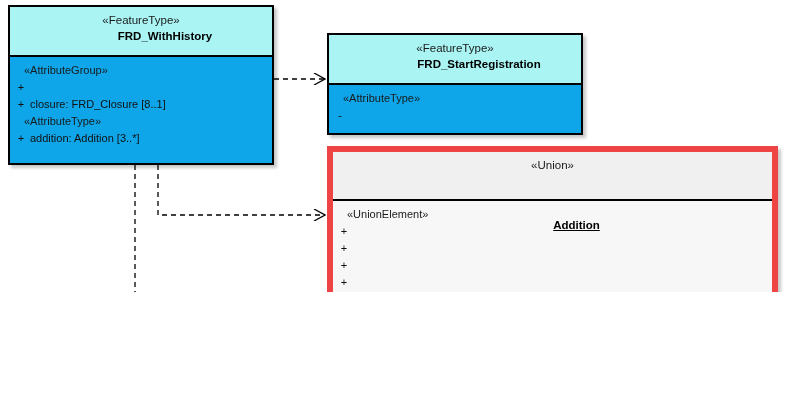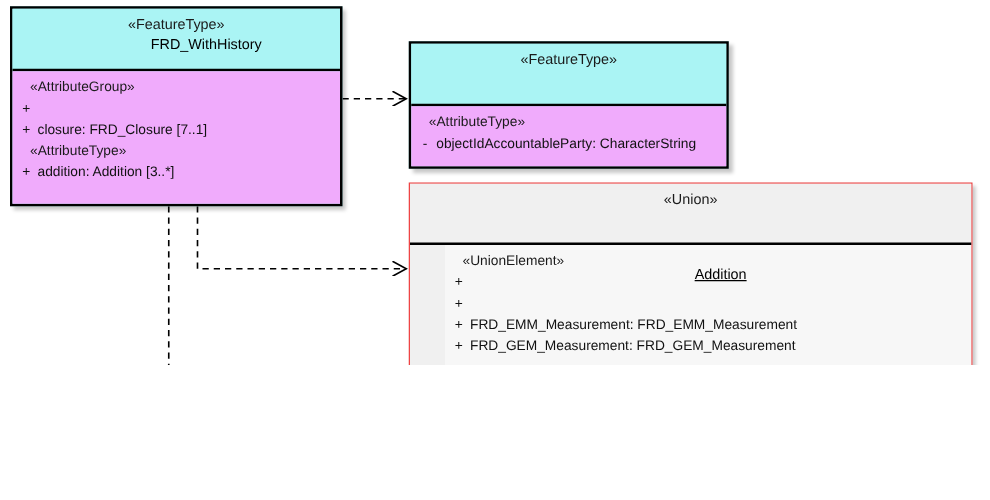--- a/index.html
+++ b/index.html
@@ -24,64 +24,63 @@
   
   .uml-class {
     position: absolute;
     box-sizing: border-box;
     border: 2px solid #000000;
     box-shadow: 3px 3px 3px rgba(0,0,0,0.22);
     background: #aaf4f4;
   }
   .uml-class.union-style {
     background: #f0f0f0;
-    border: 1px solid #ef4444;
+    border: 6px solid #ef4444;
   }
   .uml-class.union-style .class-header {
     background: #f0f0f0;
     border-bottom: 2px solid #000000;
   }
   .uml-class.union-style .class-body {
     background: #f7f7f7;
-    margin-left: 28px;
   }
 
   .class-header {
     box-sizing: border-box;
     text-align: center;
     padding-top: 6px;
     border-bottom: 2px solid #000000;
     background: #aaf4f4;
   }
   .class-header.no-body {
     border-bottom: none;
   }
   .stereotype {
     font-size: 11.5px;
     color: #1a1a1a;
     line-height: 15px;
     white-space: nowrap;
   }
   .class-name {
     font-size: 11.5px;
-    font-weight: normal;
+    font-weight: bold;
     color: #000000;
     line-height: 16px;
     white-space: nowrap;
     padding-left: 48px;
   }
   .class-name.underlined {
     text-decoration: underline;
     margin-top: 44px;
   }
 
   .class-body {
     box-sizing: border-box;
     padding: 5px 2px 4px 2px;
-    background: #f0abfc;
+    background: #0ea5e9;
   }
   .group-label {
     font-size: 11px;
     color: #1a1a1a;
     line-height: 17px;
     padding-left: 12px;
     white-space: nowrap;
   }
   .attr-row {
     display: flex;
@@ -145,41 +144,41 @@
     <div class="class-body" style="height:106px;">
 
       <div class="group-label">«AttributeGroup»</div>
 
       <div class="attr-row">
         <span class="attr-vis">+</span>
       </div>
 
       <div class="attr-row">
         <span class="attr-vis">+</span>
-        <span class="attr-text">closure: FRD_Closure [7..1]</span>
+        <span class="attr-text">closure: FRD_Closure [8..1]</span>
       </div>
 
       <div class="group-label">«AttributeType»</div>
 
       <div class="attr-row">
         <span class="attr-vis">+</span>
         <span class="attr-text">addition: Addition [3..*]</span>
       </div>
     </div>
   </div>
 
   <div class="uml-class" style="left:327px; top:33px; width:256px; height:102px;">
     <div class="class-header" style="height:50px;">
       <div class="stereotype">«FeatureType»</div>
+      <div class="class-name">FRD_StartRegistration</div>
     </div>
     <div class="class-body" style="height:48px;">
       <div class="group-label">«AttributeType»</div>
       <div class="attr-row">
         <span class="attr-vis">-</span>
-        <span class="attr-text">objectIdAccountableParty: CharacterString</span>
       </div>
     </div>
   </div>
 
   <div class="uml-class union-style" style="left:327px; top:146px; width:451px; height:154px;">
     <div class="class-header" style="height:49px;">
       <div class="stereotype">«Union»</div>
       <div class="class-name underlined">Addition</div>
     </div>
     <div class="class-body" style="height:103px;">
@@ -188,26 +187,24 @@
       <div class="attr-row">
         <span class="attr-vis">+</span>
       </div>
 
       <div class="attr-row">
         <span class="attr-vis">+</span>
       </div>
 
       <div class="attr-row">
         <span class="attr-vis">+</span>
-        <span class="attr-text">FRD_EMM_Measurement: FRD_EMM_Measurement</span>
-      </div>
-
-      <div class="attr-row">
-        <span class="attr-vis">+</span>
-        <span class="attr-text">FRD_GEM_Measurement: FRD_GEM_Measurement</span>
+      </div>
+
+      <div class="attr-row">
+        <span class="attr-vis">+</span>
       </div>
     </div>
   </div>
 
   <div class="uml-class" style="left:327px; top:322px; width:148px; height:60px;">
     <div class="class-header no-body" style="height:56px;">
       <div class="stereotype">«FeatureType»</div>
     </div>
   </div>
 

